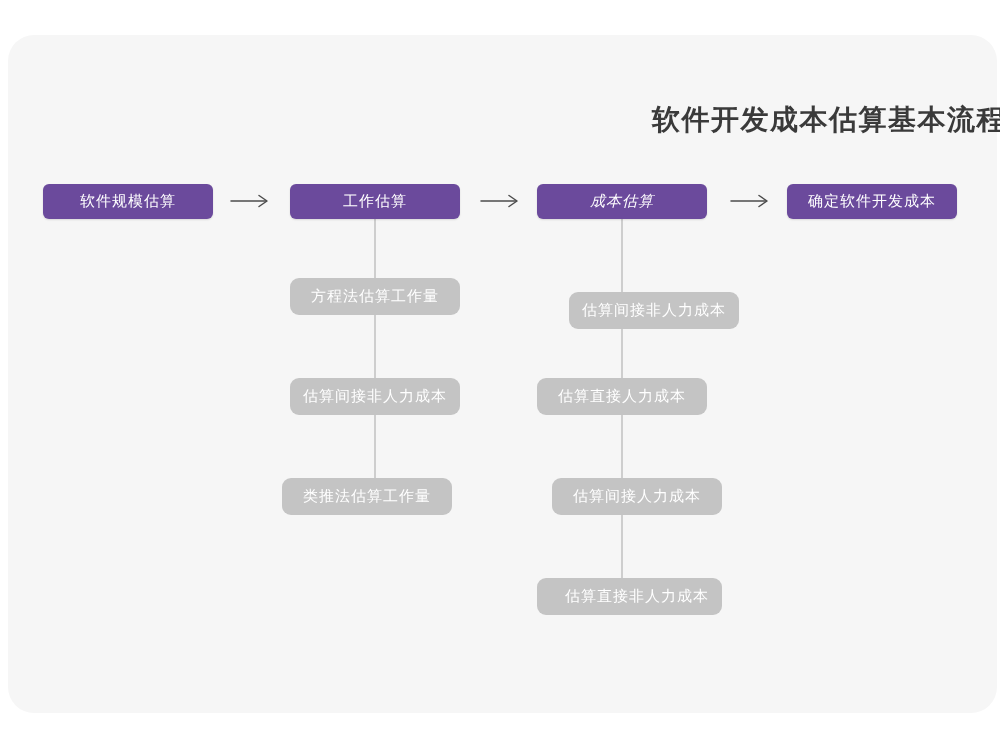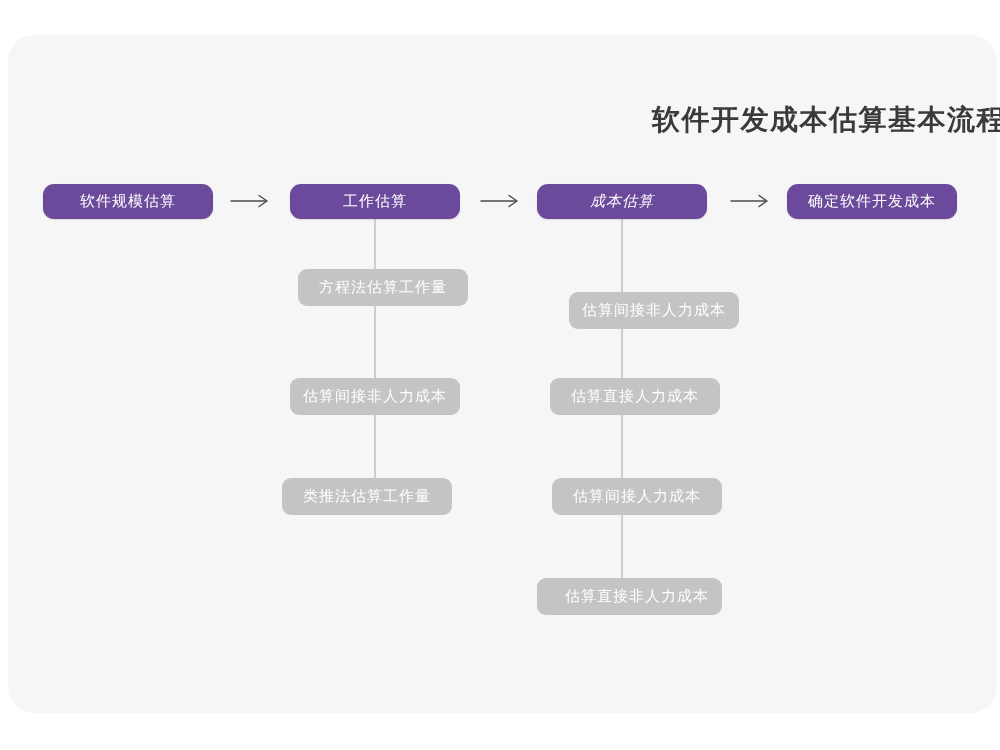--- a/index.html
+++ b/index.html
@@ -26,21 +26,21 @@
     font-weight: 700;
     color: var(--title-text, #3a3a3a);
     letter-spacing: 1.5px;
     margin: 6px;
   }
   .stage {
     position: absolute;
     top: 184px;
     width: 170px; height: 35px;
     background: var(--stage-bg, #6b4a9c);
-    border-radius: 11px;
+    border-radius: 6px;
     color: var(--box-text, #ffffff);
     font-size: 15px;
     letter-spacing: 1px;
     display: flex; align-items: center; justify-content: center;
     z-index: 3;
     box-shadow: 0 1px 2px rgba(0,0,0,0.12);
   }
   .sub {
     position: absolute;
     width: 170px; height: 37px;
@@ -101,34 +101,34 @@
 </svg>
 <svg class="arrow" style="left:480px;" viewBox="0 0 40 14">
   <line x1="1" y1="7" x2="36" y2="7"></line>
   <polyline points="29,1.5 37,7 29,12.5"></polyline>
 </svg>
 <svg class="arrow" style="left:730px;" viewBox="0 0 40 14">
   <line x1="1" y1="7" x2="36" y2="7"></line>
   <polyline points="29,1.5 37,7 29,12.5"></polyline>
 </svg>
 
-<div class="sub" style="left:290px; top:269px;margin-left:8px;">
+<div class="sub" style="left:290px; top:278px;">
   <span>方程法估算工作量</span>
 </div>
 <div class="sub" style="left:290px; top:378px;">
   <span>估算间接非人力成本</span>
 </div>
 <div class="sub" style="left:282px; top:478px;font-family:Liberation Mono, monospace;">
   <span>类推法估算工作量</span>
 </div>
 
 <div class="sub" style="left:537px; top:292px;margin-left:32px;">
   <span>估算间接非人力成本</span>
 </div>
-<div class="sub" style="left:550px; top:378px;">
+<div class="sub" style="left:537px; top:378px;">
   <span>估算直接人力成本</span>
 </div>
 <div class="sub" style="left:537px; top:478px;margin-left:15px;">
   <span>估算间接人力成本</span>
 </div>
 <div class="sub" style="left:537px; top:578px;padding-left:15px;">
   <span>估算直接非人力成本</span>
 </div>
 
 </body></html>

